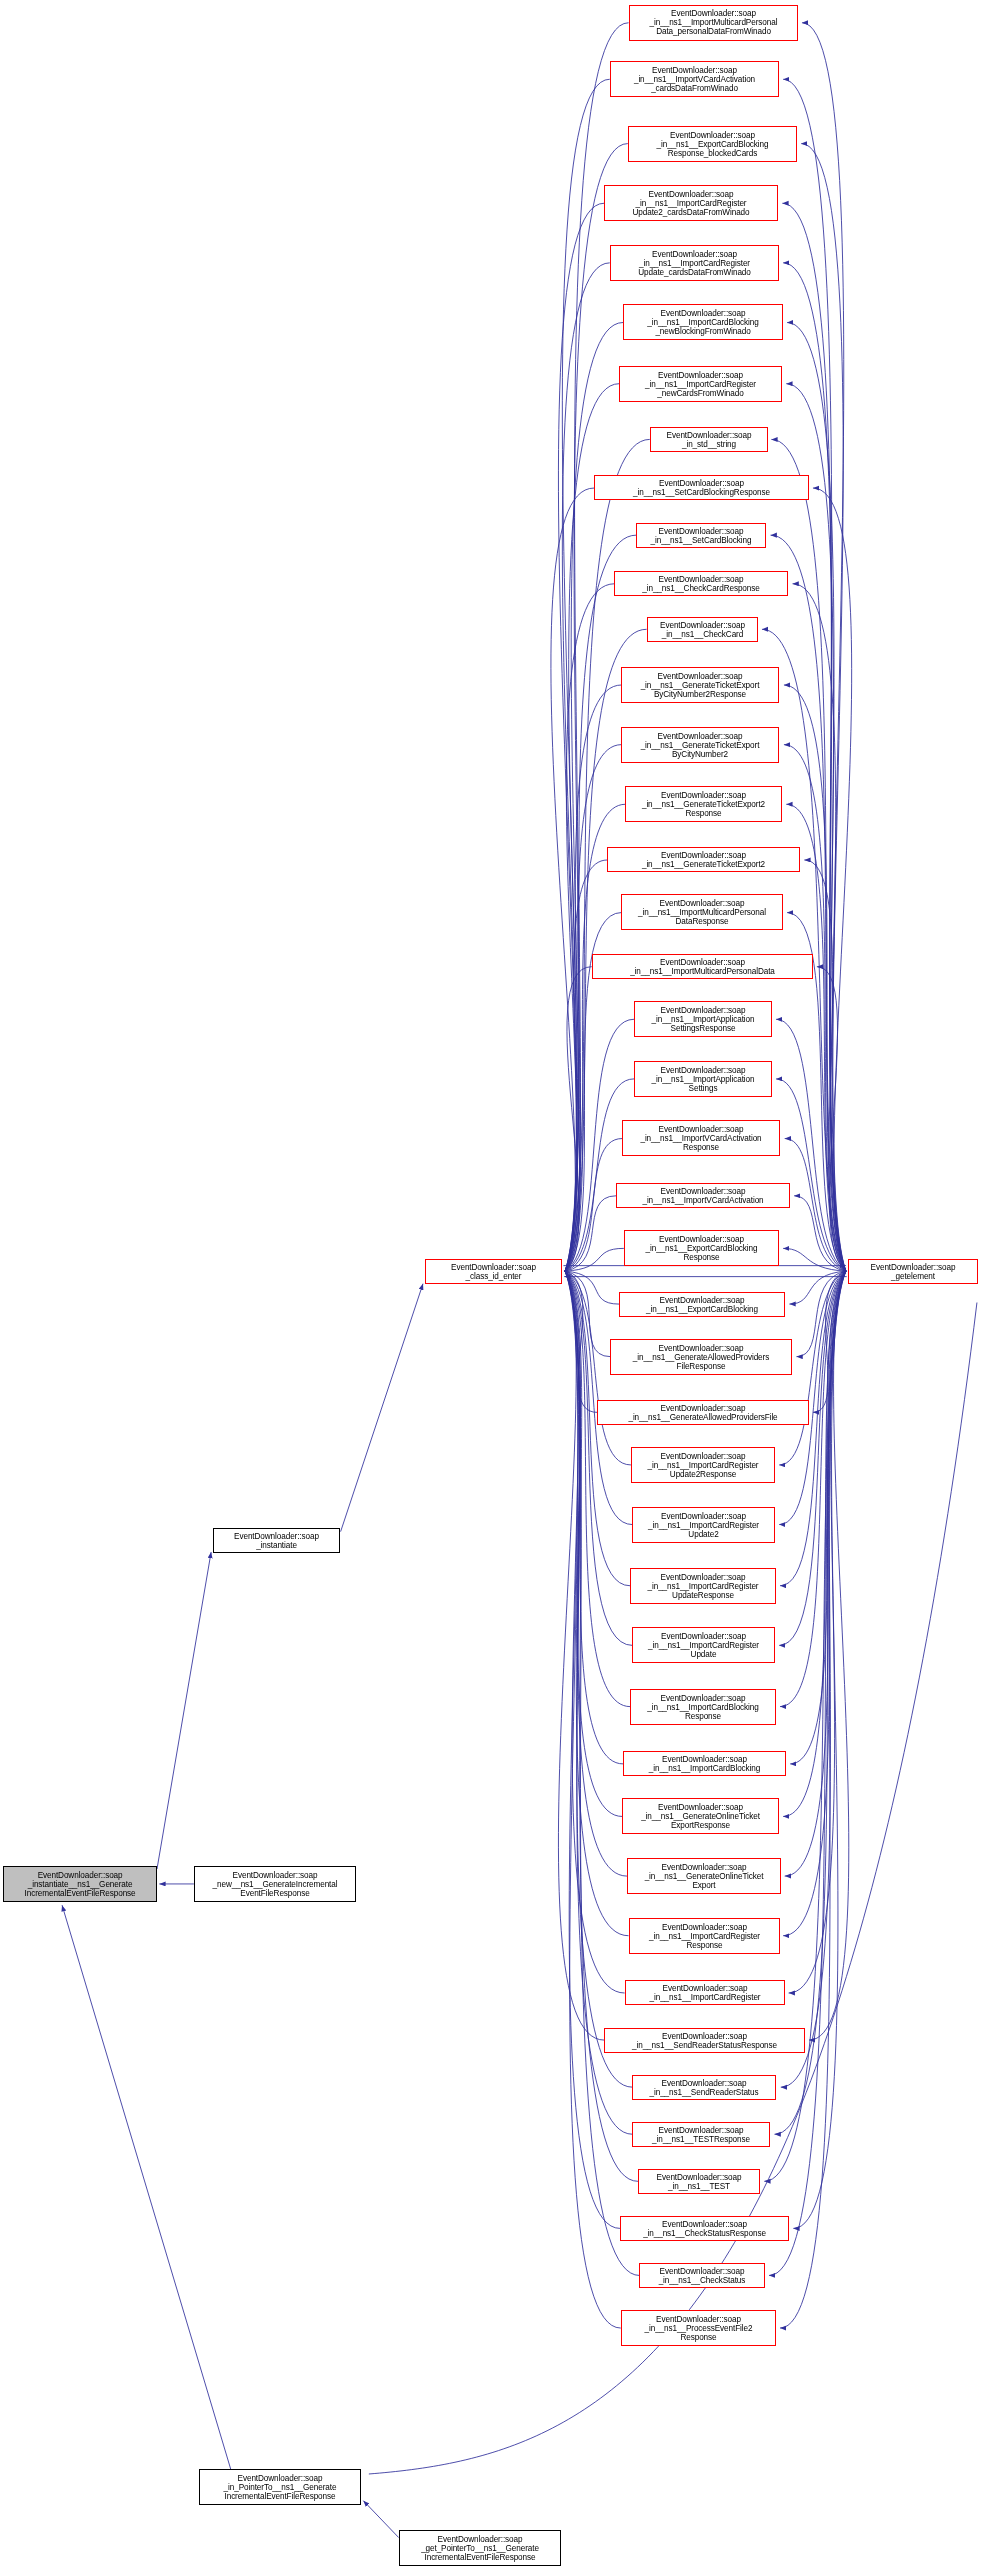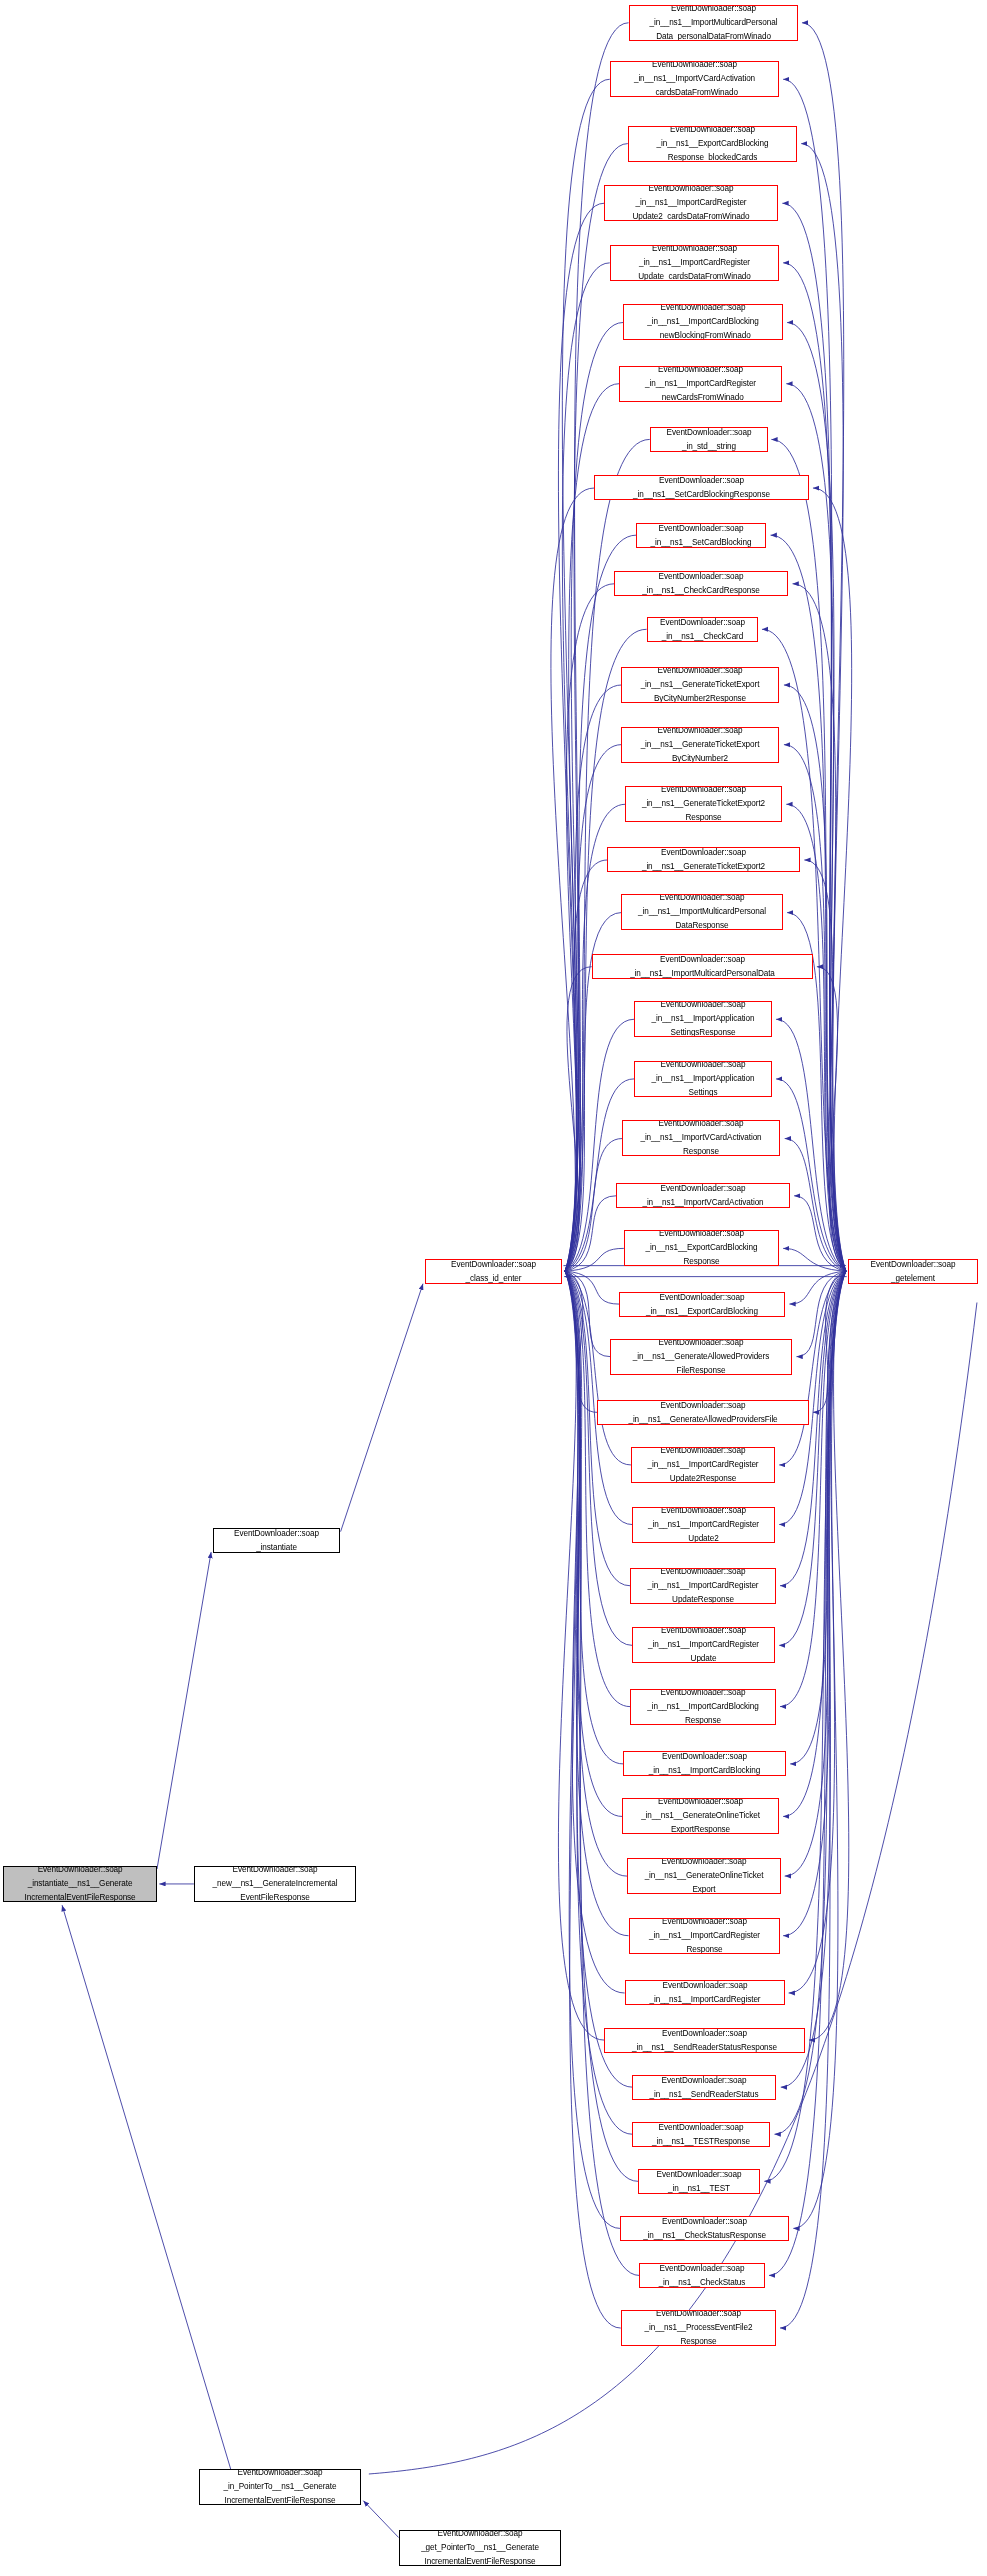--- a/index.html
+++ b/index.html
@@ -26,21 +26,21 @@
   .node {
     position: absolute;
     box-sizing: border-box;
     display: flex;
     align-items: center;
     justify-content: flex-start;
     text-align: center;
     background: #ffffff;
     border: 0.8px solid #ff0000;
     font-size: 8.2px;
-    line-height: 14px;
+    line-height: 9px;
     color: #000000;
     letter-spacing: -0.1px;
     white-space: pre-line;
     padding: 0.8px 1.6px;
     overflow: hidden;
   }
   .node.black {
     border: 0.8px solid #000000;
   }
   .node.current {

